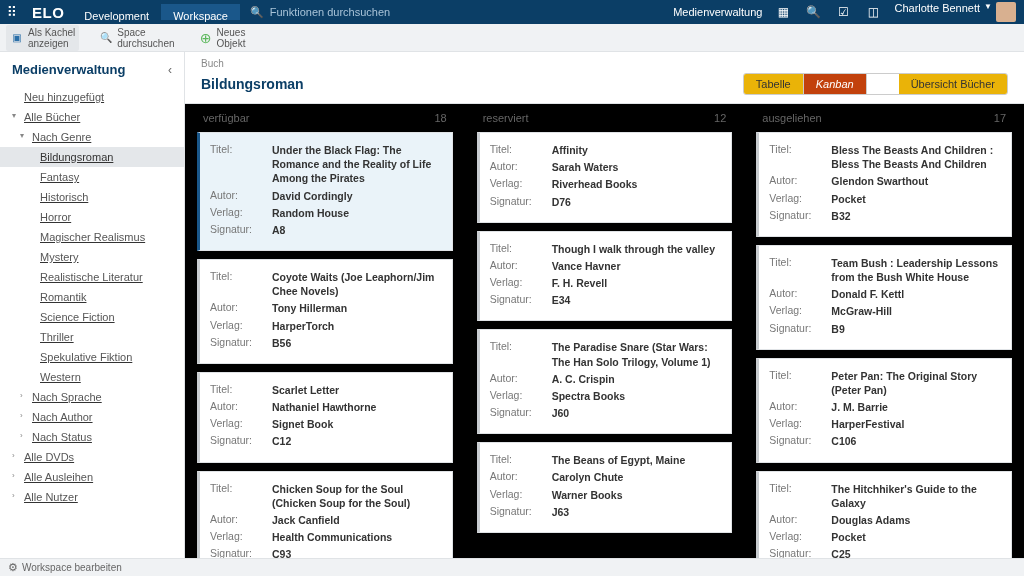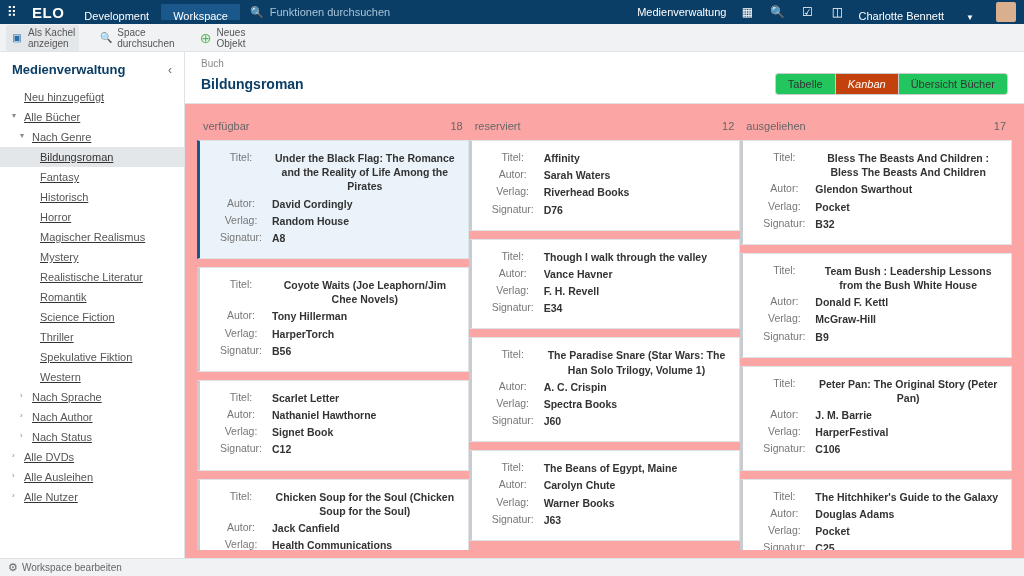--- a/index.html
+++ b/index.html
@@ -10,21 +10,21 @@
 .topbar .apps { width: 24px; text-align: center; font-size: 14px; }
 .topbar .brand { font-weight: bold; font-size: 15px; padding: 0 8px; letter-spacing: 0.5px; }
 .topbar .nav-item { padding: 0 12px; height: 16px; line-height: 24px; font-size: 11px; cursor: pointer; }
 .topbar .nav-item.active { background: #1a578a; }
 .topbar .search-area { display: flex; align-items: center; padding: 0 10px; color: #a8c3d8; }
 .topbar .search-area .si { margin-right: 6px; }
 .topbar .spacer { flex: 1; }
 .topbar .right { display: flex; align-items: center; gap: 12px; padding-right: 8px; }
 .topbar .right .label { font-size: 11px; }
 .topbar .icon-btn { width: 18px; height: 18px; display: flex; align-items: center; justify-content: center; font-size: 12px; cursor: pointer; }
-.topbar .user { display: flex; align-items: flex-end; gap: 22px; font-size: 11px; }
+.topbar .user { display: flex; align-items: flex-start; gap: 4px; font-size: 11px; }
 .topbar .avatar { width: 20px; height: 20px; background: #d8b090; border-radius: 2px; }
 .caret { font-size: 8px; }
 
 
 .toolbar { background: #f0f2f4; height: 28px; display: flex; align-items: center; padding: 0 6px; gap: 16px; border-bottom: 1px solid #e0e3e6; }
 .tb-item { display: flex; align-items: center; gap: 4px; font-size: 10px; color: #555; cursor: pointer; padding: 2px 4px; }
 .tb-item.active { background: #e4e7ea; border-radius: 2px; }
 .tb-icon { width: 14px; height: 14px; display: inline-flex; align-items: center; justify-content: center; }
 .tb-icon.blue { color: #2b6fa8; }
 .tb-icon.green { color: #5cb85c; font-size: 14px; }
@@ -42,31 +42,31 @@
 .tree li.l2 { padding-left: 40px; }
 .tree li.selected { background: #e4e7ea; color: #333; }
 .tree li .arr { position: absolute; left: 12px; font-size: 8px; color: #888; }
 .tree li.l1 .arr { left: 20px; }
 
 .content { flex: 1; display: flex; flex-direction: column; overflow: hidden; }
 .breadcrumb { font-size: 10px; color: #888; padding: 6px 16px 2px; }
 .content-header { display: flex; align-items: center; justify-content: space-between; padding: 2px 16px 8px; }
 .content-header h1 { font-size: 14px; font-weight: bold; color: #0b3e66; }
 .view-tabs { display: flex; border: 1px solid #ccc; border-radius: 3px; overflow: hidden; }
-.view-tabs .vt { padding: 4px 12px; font-size: 11px; cursor: pointer; background: #22c55e; border-right: 1px solid #ccc; }
-.view-tabs .vt:last-child { border-right: none; }
+.view-tabs .vt { padding: 4px 12px; font-size: 11px; cursor: pointer; background: #eab308; border-right: 1px solid #ccc; }
+.view-tabs .vt:last-child { border-right: none; margin-left: 32px; }
 .view-tabs .vt.active { background: #c2410c; color: #fff; font-style: italic; }
 
-.kanban { display: flex; gap: 0; padding: 8px 12px; flex: 1; overflow: hidden; background: #fca5a5; border-top: 1px solid #e0e3e6; }
+.kanban { display: flex; gap: 24px; padding: 0 12px; flex: 1; overflow: hidden; background: #000000; border-top: 1px solid #e0e3e6; }
 .col { flex: 1; display: flex; flex-direction: column; min-width: 0; }
 .col-header { display: flex; justify-content: space-between; padding: 8px 6px; font-size: 11px; color: #666; }
 .cards { overflow-y: auto; flex: 1; }
 .card { background: #fff; border: 1px solid #e0e3e6; border-left: 3px solid #c8ccd0; margin-bottom: 8px; padding: 10px 10px; }
 .card.highlight { background: #eaf3f9; border-left-color: #1a578a; }
-.card .row { display: flex; margin-bottom: 3px; text-align: center; }
+.card .row { display: flex; margin-bottom: 3px; }
 .card .row .k { width: 62px; color: #777; font-size: 10.5px; flex-shrink: 0; }
 .card .row .v { font-size: 10.5px; font-weight: 600; color: #333; line-height: 1.35; }
 
 .statusbar { height: 18px; background: #f0f2f4; border-top: 1px solid #e0e3e6; display: flex; align-items: center; padding: 0 8px; font-size: 10px; color: #666; gap: 4px; }
 .statusbar .gear { font-size: 11px; }
 
 
 .cards::-webkit-scrollbar, .sidebar::-webkit-scrollbar { width: 6px; }
 .cards::-webkit-scrollbar-thumb, .sidebar::-webkit-scrollbar-thumb { background: #ccc; border-radius: 3px; }
 </style>

